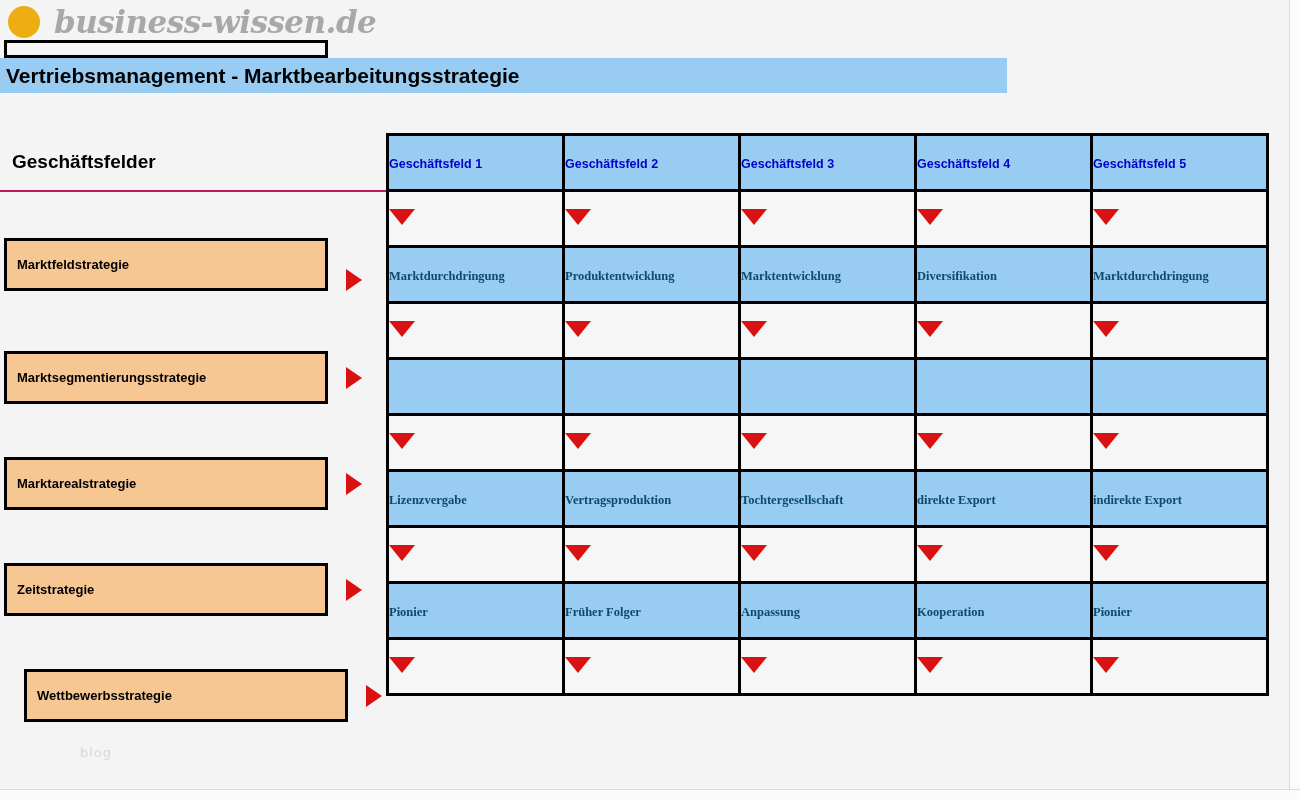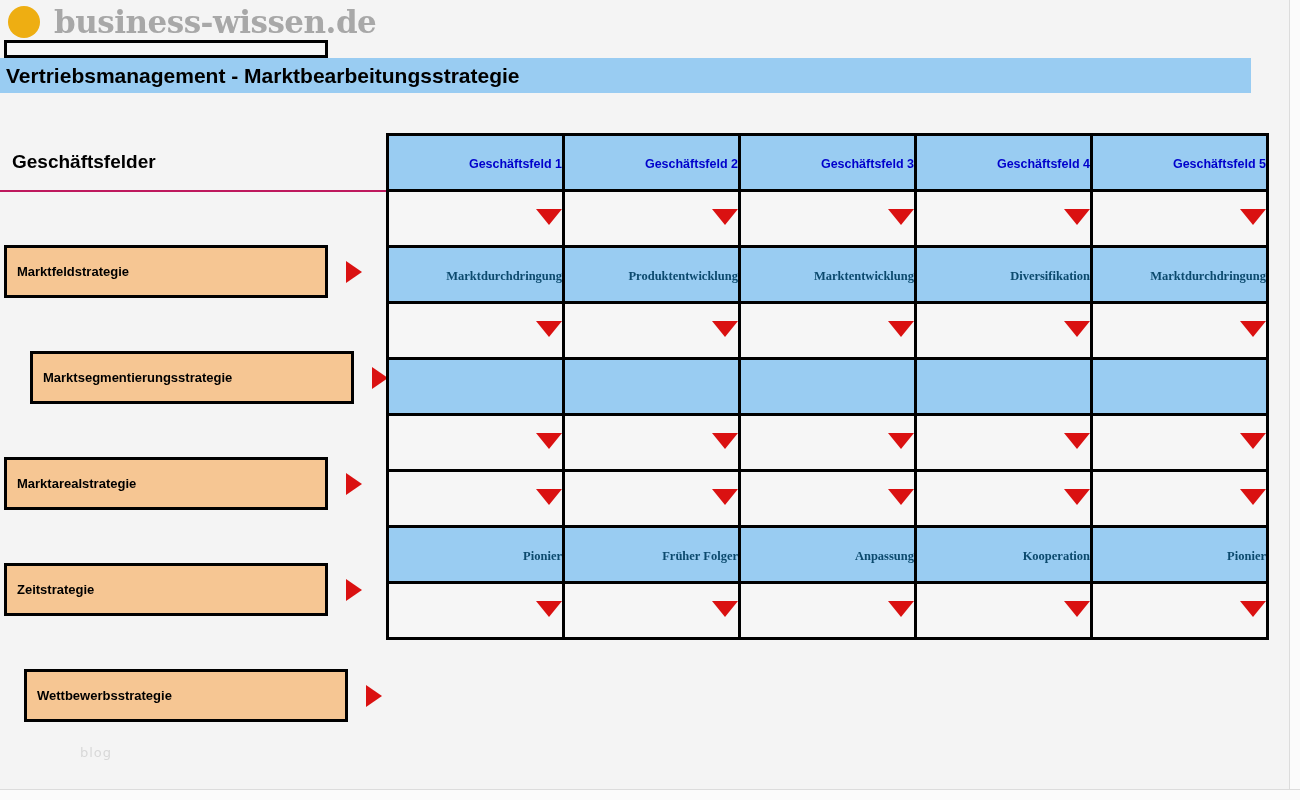--- a/index.html
+++ b/index.html
@@ -53,20 +53,21 @@
   .brand-dot {
     width: 32px; height: 32px;
     border-radius: 50%;
     background: #eeae12;
     margin-left: 8px;
     flex: 0 0 auto;
   }
   .brand-name {
     margin-left: 14px;
     font-family: "DejaVu Serif", serif;
+    font-style: italic;
     font-weight: bold;
     font-size: 31px;
     letter-spacing: -0.5px;
     color: #a8a8a8;
     white-space: nowrap;
   }
 
   
   .outline-box {
     position: absolute;
@@ -77,21 +78,21 @@
     background: #f7f7f7;
     border: 3px solid #000000;
     box-sizing: border-box;
   }
 
   
   .title-bar {
     position: absolute;
     left: 0;
     top: 58px;
-    width: 1251px;
+    width: 1007px;
     height: 35px;
     background: #99ccf2;
     display: flex;
     align-items: center;
   }
   .title-text {
     padding-left: 6px;
     font-size: 21px;
     font-weight: bold;
     color: #000000;
@@ -157,21 +158,21 @@
   .matrix {
     position: absolute;
     left: 386px;
     top: 133px;
     border-collapse: collapse;
     table-layout: fixed;
   }
   .matrix td {
     width: 173px;
     border: 3px solid #000;
-    text-align: right;
+    text-align: left;
     vertical-align: middle;
     padding: 0;
     margin-top: 32px;
   }
   .matrix tr.content-row td {
     height: 53px;
     background: #99ccf2;
   }
   .matrix tr.arrow-row td {
     height: 53px;
@@ -223,28 +224,28 @@
   <div class="title-bar">
     <div class="title-text">Vertriebsmanagement - Marktbearbeitungsstrategie</div>
   </div>
 
   <div class="left-panel">
 
     <div class="left-head">
       <div class="left-head-text">Geschäftsfelder</div>
     </div>
 
-    <div class="row-label-wrap" style="top:112px;">
+    <div class="row-label-wrap" style="top:105px;align-items:flex-end;">
       <div class="row-label">
         <span>Marktfeldstrategie</span>
       </div>
       <div class="row-arrow"></div>
     </div>
 
-    <div class="row-label-wrap" style="top:218px;justify-content:flex-end;">
+    <div class="row-label-wrap" style="top:218px;">
       <div class="row-label">
         <span>Marktsegmentierungsstrategie</span>
       </div>
       <div class="row-arrow"></div>
     </div>
 
     <div class="row-label-wrap" style="top:430px;">
       <div class="row-label">
         <span>Zeitstrategie</span>
       </div>
@@ -311,20 +312,27 @@
       </tr>
 
       <tr class="arrow-row">
         <td><span class="down-arrow"></span></td>
         <td><span class="down-arrow"></span></td>
         <td><span class="down-arrow"></span></td>
         <td><span class="down-arrow"></span></td>
         <td><span class="down-arrow"></span></td>
       </tr>
 
+      <tr class="content-row">
+        <td><span class="cell-val">Lizenzvergabe</span></td>
+        <td><span class="cell-val">Vertragsproduktion</span></td>
+        <td><span class="cell-val">Tochtergesellschaft</span></td>
+        <td><span class="cell-val">direkte Export</span></td>
+        <td><span class="cell-val">indirekte Export</span></td>
+      </tr>
 
       <tr class="arrow-row">
         <td><span class="down-arrow"></span></td>
         <td><span class="down-arrow"></span></td>
         <td><span class="down-arrow"></span></td>
         <td><span class="down-arrow"></span></td>
         <td><span class="down-arrow"></span></td>
       </tr>
 
       <tr class="content-row">

